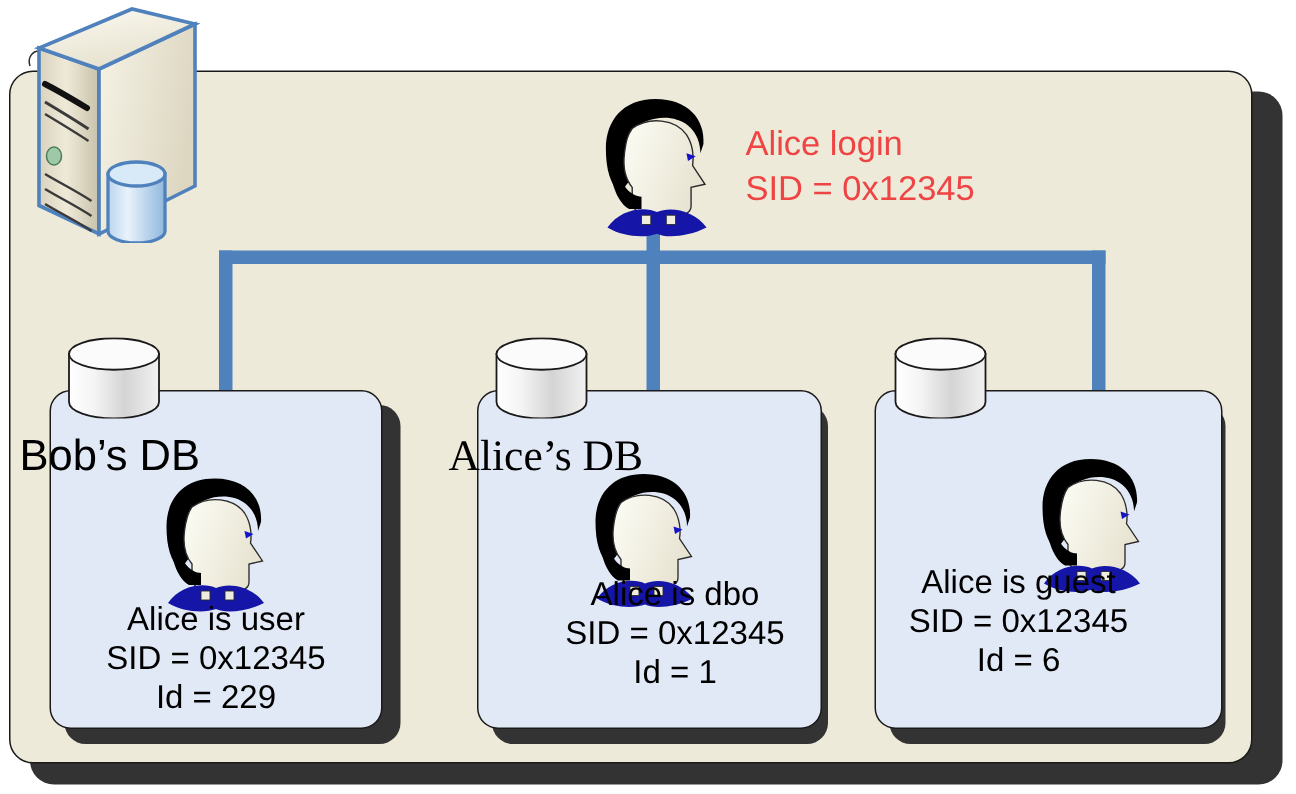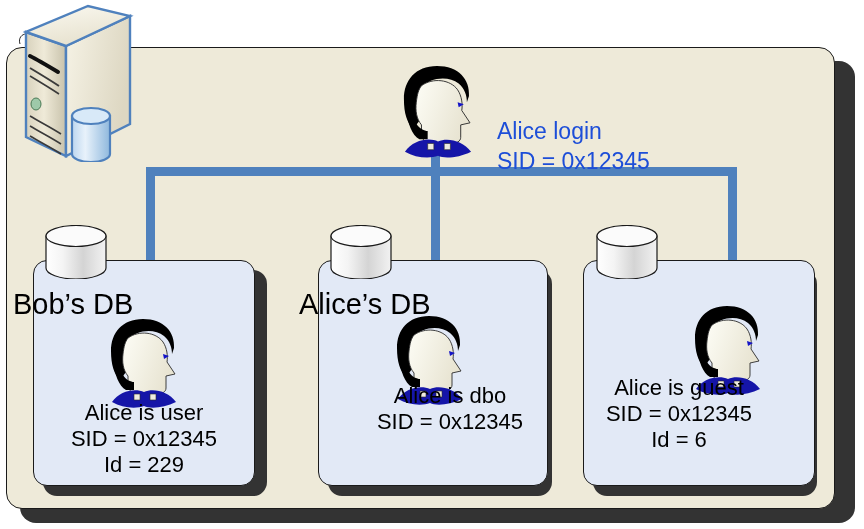--- a/index.html
+++ b/index.html
@@ -86,23 +86,22 @@
     color: #000000;
     white-space: nowrap;
   }
   .caption-line { display: block; }
 
   .login-label {
     position: absolute;
     text-align: left;
     font-size: 23px;
     line-height: 30px;
-    color: #1d4ed8;
+    color: #ef4444;
     white-space: nowrap;
-    margin-top: 36px;
   }
 
   
   .conn {
     position: absolute;
     background: #4f81bd;
   }
   .conn-h { height: 9px; }
   .conn-v { width: 9px; }
   .arrowhead {
@@ -187,21 +186,21 @@
           <stop offset="62%" stop-color="#d4d4d4"></stop>
           <stop offset="100%" stop-color="#f2f2f2"></stop>
         </linearGradient>
       </defs>
       <path d="M1,11 L1,43 A30,11 0 0 0 61,43 L61,11 Z" fill="url(#cylGrad3)" stroke="#1a1a1a" stroke-width="1.2"></path>
       <ellipse cx="31" cy="11" rx="30" ry="10.5" fill="#fbfbfb" stroke="#1a1a1a" stroke-width="1.2"></ellipse>
     </svg>
   </div>
 
   <div class="db-name" style="left:13px; top:288px;">Bob’s DB</div>
-  <div class="db-name" style="left:299px; top:288px;">Alice’s DB</div>
+  <div class="db-name" style="left:299px; top:288px;font-family:Liberation Serif, serif;">Alice’s DB</div>
 
   <div class="person" style="left:106px; top:318px;">
     <svg viewBox="0 0 76 92" width="76" height="92">
       <defs>
         <linearGradient id="faceG1" x1="0" y1="0" x2="1" y2="0.4">
           <stop offset="0%" stop-color="#fdfdf6"></stop>
           <stop offset="100%" stop-color="#e8e4d2"></stop>
         </linearGradient>
       </defs>
       <path d="M37,1 C16,1 5,15 5,33 C5,47 8,56 14,62 L20,54 C16,44 16,30 22,22 C30,12 48,10 58,18 C64,23 66,30 66,36 L68,30 C69,14 58,1 37,1 Z" fill="#000000"></path>
@@ -249,20 +248,21 @@
 
   <div class="caption" style="left:33px; top:400px; width:222px;">
     <span class="caption-line">Alice is user</span>
     <span class="caption-line">SID = 0x12345</span>
     <span class="caption-line">Id = 229</span>
   </div>
 
   <div class="caption" style="left:318px; top:383px; width:264px;">
     <span class="caption-line">Alice is dbo</span>
     <span class="caption-line">SID = 0x12345</span>
+    <span class="caption-line">Id = 1</span>
   </div>
 
   <div class="caption" style="left:583px; top:375px; width:192px;">
     <span class="caption-line">Alice is guest</span>
     <span class="caption-line">SID = 0x12345</span>
     <span class="caption-line">Id = 6</span>
   </div>
 
   <div class="person" style="left:398px; top:65px; width:80px; height:95px;">
     <svg viewBox="0 0 76 92" width="80" height="95">

